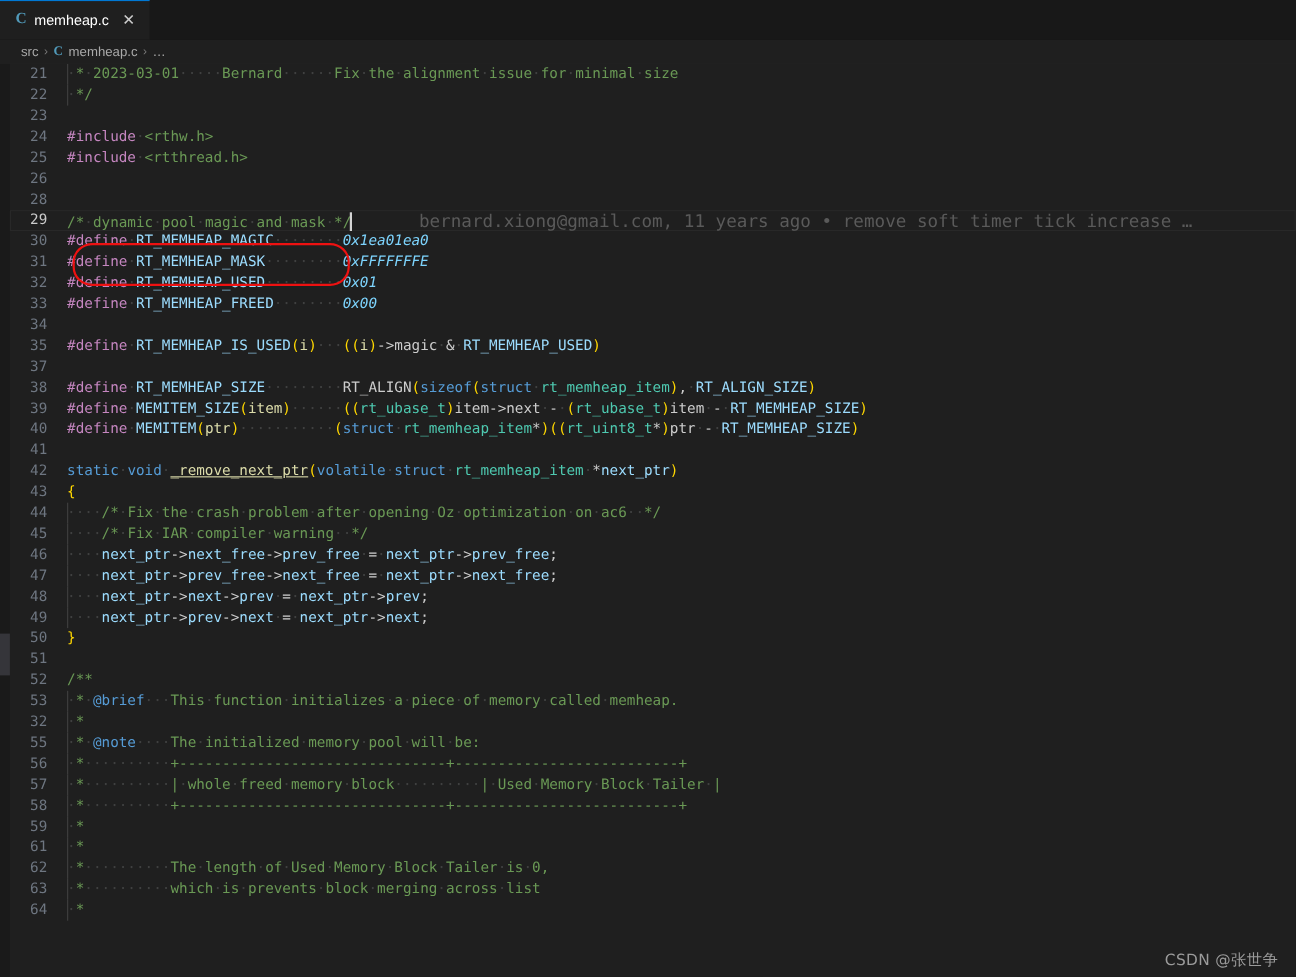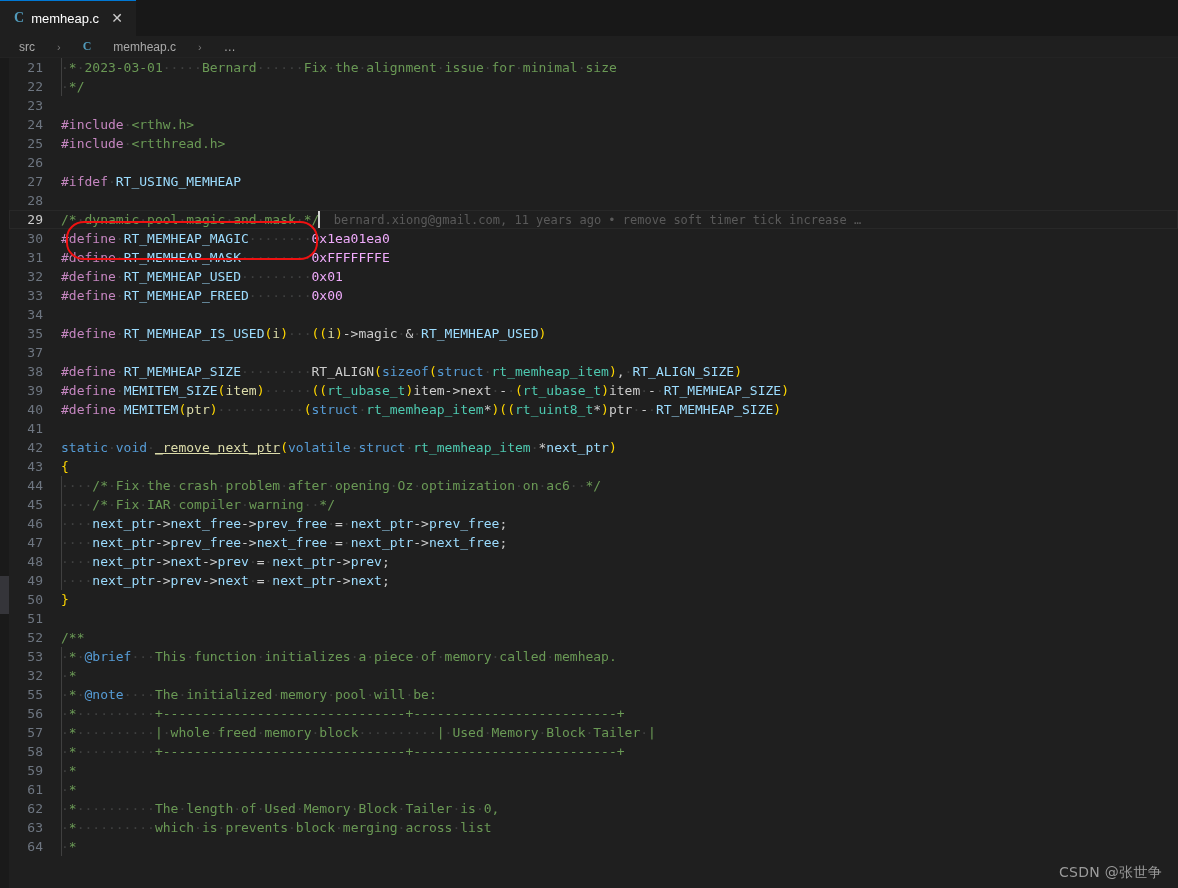--- a/index.html
+++ b/index.html
@@ -62,21 +62,21 @@
   }
   .tabbar-rest { flex: 1; background: #181818; }
 
   
   .breadcrumbs {
     height: 22px;
     background: #1f1f1f;
     display: flex;
     align-items: center;
     padding-left: 19px;
-    gap: 22px;
+    gap: 5px;
     font-size: 12px;
     color: #a9a9a9;
     border-bottom: 1px solid #232323;
     box-sizing: border-box;
   }
   .bc-item { color: #a9a9a9; white-space: nowrap; }
   .bc-sep { color: #7a7a7a; font-size: 11px; }
   .bc-icon {
     color: #519aba;
     font-weight: bold;
@@ -149,38 +149,38 @@
     width: 1px;
     background: #404040;
     left: 70px;
   }
 
   
   .c-comment   { color: #6a9955; }
   .c-docttag   { color: #569cd6; }
   .c-pre       { color: #c586c0; }
   .c-macro     { color: #9cdcfe; }
-  .c-num       { color: #f0abfc; }
+  .c-num       { color: #7dd3fc; font-style: italic; }
   .c-kw        { color: #569cd6; }
   .c-type      { color: #4ec9b0; }
   .c-fn        { color: #dcdcaa; text-decoration: underline; }
   .c-var       { color: #9cdcfe; }
   .c-prop      { color: #9cdcfe; }
   .c-param     { color: #dcdcaa; }
   .c-plain     { color: #cccccc; }
   .c-punc      { color: #cccccc; }
   .c-brace     { color: #ffd700; }
   .ws { color: #3f4040; }
 
   
   .blame {
     color: #5a5a5a;
-    font-size: 12px;
+    font-size: 16px;
+    padding-left: 62px;
     font-family: "DejaVu Sans Mono", "Liberation Mono", monospace;
-    margin-left: 15px;
   }
 
   
   .cursor {
     display: inline-block;
     width: 1.5px;
     height: 17px;
     background: #d4d4d4;
     vertical-align: -4px;
     margin: 0 -1px;
@@ -269,24 +269,20 @@
     <div class="line">
       <span class="ln">25</span>
       <span class="src"><span class="c-pre">#include</span><span class="ws">·</span><span class="c-comment">&lt;rtthread.h&gt;</span></span>
     </div>
 
     <div class="line">
       <span class="ln">26</span>
       <span class="src"></span>
     </div>
 
-    <div class="line">
-      <span class="ln">27</span>
-      <span class="src"><span class="c-pre">#ifdef</span><span class="ws">·</span><span class="c-macro">RT_USING_MEMHEAP</span></span>
-    </div>
 
     <div class="line">
       <span class="ln">28</span>
       <span class="src">
         <span class="bulb">
           <svg viewBox="0 0 16 16" width="14" height="15" aria-hidden="true">
             <ellipse cx="8" cy="6.2" rx="4.2" ry="4.6" fill="#ffcc00"></ellipse>
             <rect x="5.8" y="10.1" width="4.4" height="2.6" rx="0.6" fill="#ffcc00"></rect>
             <rect x="6.2" y="11.1" width="3.6" height="0.9" fill="#c79a00"></rect>
             <rect x="6.5" y="12.8" width="3" height="1.1" rx="0.5" fill="#e0b000"></rect>

